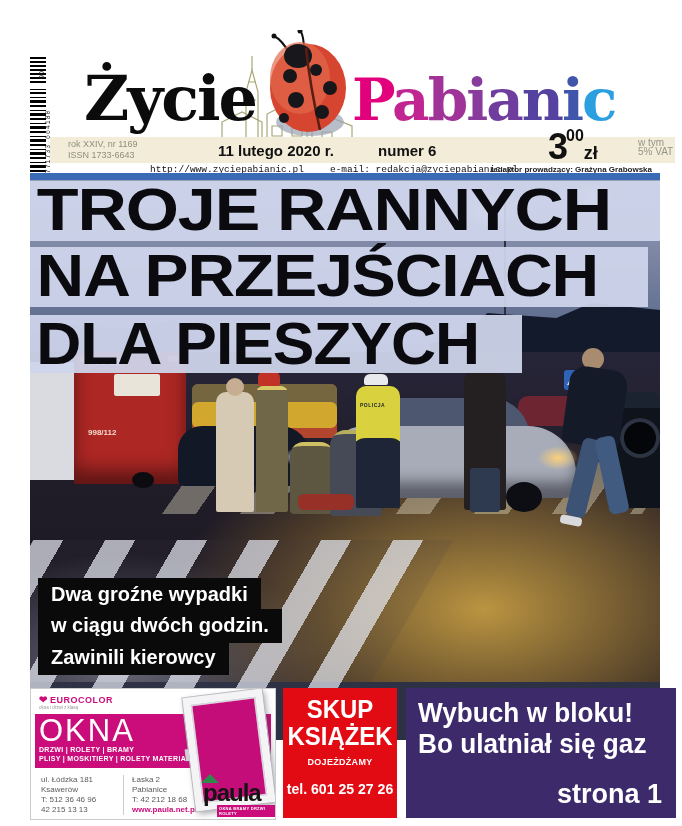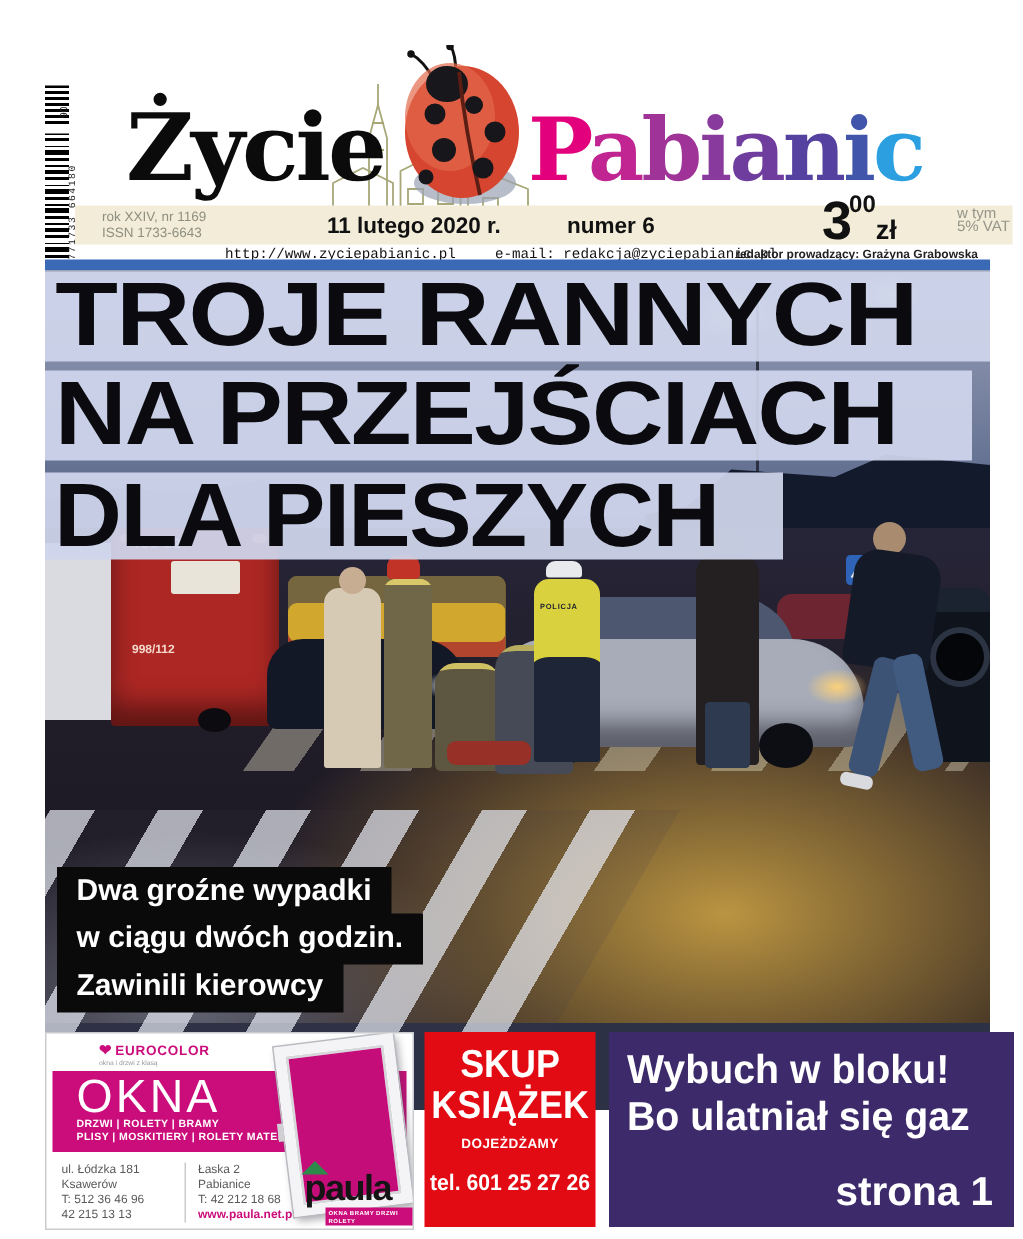--- a/index.html
+++ b/index.html
@@ -131,25 +131,25 @@
     font-size:20px;padding:5px 13px 6px 13px;white-space:nowrap;}
   .cap1{top:398px;}
   .cap2{top:429px;}
   .cap3{top:461px;}
   .page-ref4{position:absolute;right:10px;bottom:10px;color:#fff;font-weight:bold;font-size:38px;
     text-shadow:2px 2px 5px rgba(30,25,10,.9);letter-spacing:1px;}
 
   
   .ad-okna{position:absolute;left:30px;top:688px;width:244px;height:130px;background:#fff;
     border:1px solid #c9cbce;overflow:hidden;}
-  .eurocolor{position:absolute;left:8px;top:5px;font-size:9px;font-weight:bold;color:#cb0d7c;letter-spacing:.5px;margin-left:27px;}
+  .eurocolor{position:absolute;left:8px;top:5px;font-size:9px;font-weight:bold;color:#cb0d7c;letter-spacing:.5px;}
   .eurocolor .heart{font-size:10px;margin-right:2px;}
   .eurocolor .tag{display:block;font-size:4.5px;font-weight:normal;color:#999;letter-spacing:0;}
   .okna-band{position:absolute;left:4px;top:25px;width:236px;height:54px;background:#cb0d7c;color:#fff;
-    padding:2px 0 0 16px;box-sizing:border-box;}
+    padding:2px 0 0 4px;box-sizing:border-box;}
   .okna-word{font-size:31px;line-height:30px;font-weight:400;letter-spacing:2px;}
   .okna-sub{font-size:7px;font-weight:bold;line-height:8.5px;letter-spacing:.3px;}
   .addr{position:absolute;top:86px;font-size:8px;line-height:10px;color:#5a5a5a;}
   .addr1{left:10px;width:72px;}
   .addr2{left:92px;width:78px;border-left:1px solid #c9cbce;padding-left:8px;}
   .addr .web{color:#cb0d7c;font-weight:bold;}
   .paula{position:absolute;left:172px;top:92px;width:88px;}
   .paula .roof{position:absolute;left:-2px;top:-7px;width:0;height:0;
     border-left:9px solid transparent;border-right:9px solid transparent;border-bottom:9px solid #2c8a4a;}
   .paula .word{font-size:24px;font-weight:bold;color:#141414;letter-spacing:-1px;line-height:24px;}

